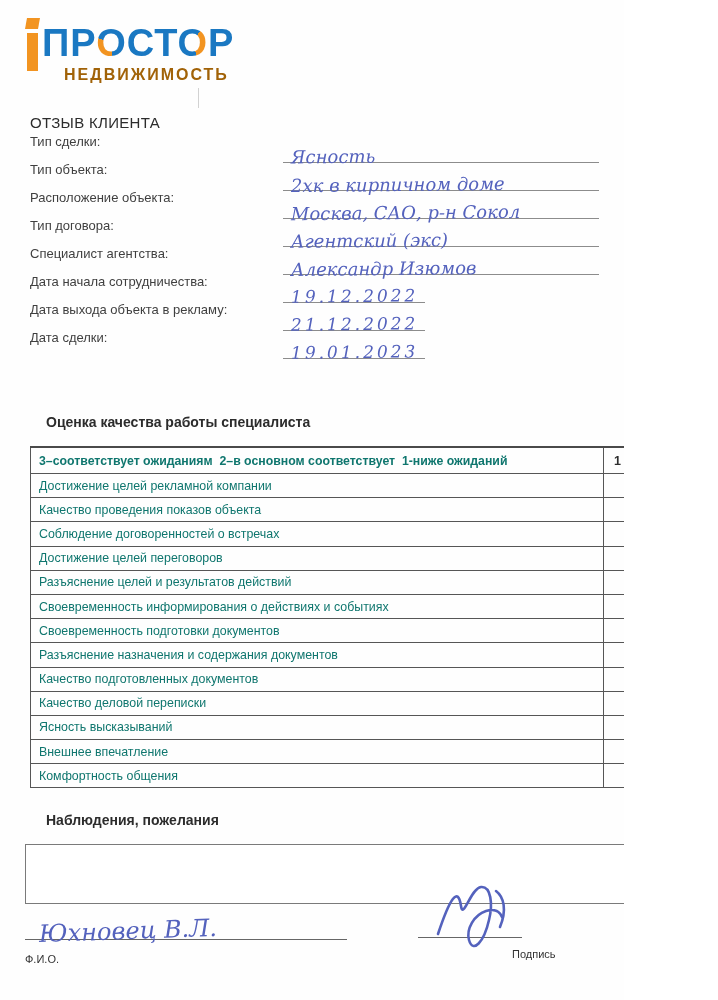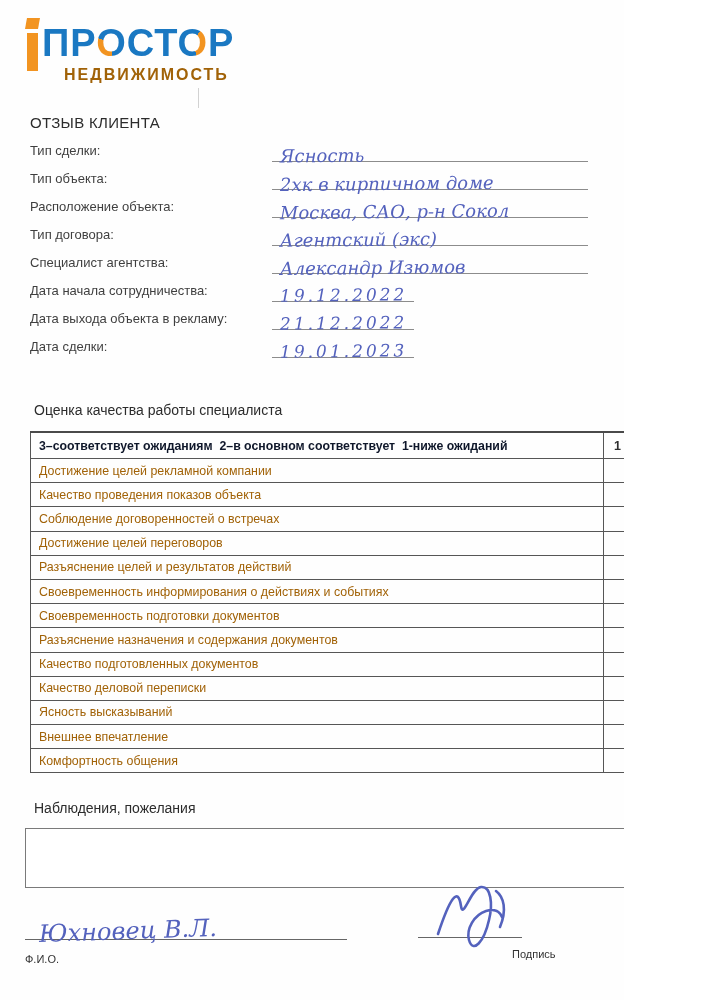--- a/index.html
+++ b/index.html
@@ -20,44 +20,44 @@
   .logo-word { position: absolute; left: 16px; top: 4px; font-weight: bold; font-size: 38px; line-height: 46px; letter-spacing: 1px; color: #1a78c2; white-space: nowrap; }
   .logo-word .l-o1,
   .logo-word .l-o2 { -webkit-background-clip: text; background-clip: text; color: transparent; }
   .logo-word .l-o1 { background-image: conic-gradient(#1a78c2 0deg 180deg, #f29421 180deg 290deg, #1a78c2 290deg 360deg); }
   .logo-word .l-o2 { background-image: conic-gradient(#1a78c2 0deg 30deg, #f29421 30deg 165deg, #1a78c2 165deg 360deg); }
   .logo-sub { position: absolute; left: 38px; top: 50px; font-weight: bold; font-size: 16px; letter-spacing: 2px; color: #a16207; white-space: nowrap; }
   .scan-artifact { position: absolute; left: 198px; top: 88px; width: 1px; height: 20px; background: #d2d2d2; }
 
   
   .doc-title { position: absolute; left: 30px; top: 114px; font-size: 15px; font-weight: normal; color: #2c2c2c; letter-spacing: .3px; }
-  .section-title { font-size: 14px; font-weight: normal; color: #2c2c2c; margin: 4px; }
+  .section-title { font-size: 14px; font-weight: bold; color: #2c2c2c; margin: 16px; }
 
   
   .fields { position: absolute; left: 30px; top: 134px; width: 660px; }
-  .field-row { display: flex; align-items: flex-end; height: 28px; }
+  .field-row { display: flex; align-items: flex-start; height: 28px; gap: 11px; }
   .field-label { width: 242px; font-size: 13px; color: #3f3f3f; padding-bottom: 4px; flex: none; }
   .field-line { position: relative; width: 316px; height: 100%; border-bottom: 1px solid #8c8c8c; flex: none; }
   .date-row .field-line { width: 142px; }
   .hw {
     position: absolute; left: 8px; bottom: -5px;
     font-family: "DejaVu Serif", serif; font-style: italic;
     font-size: 18px; color: #5462bd; white-space: nowrap;
     transform: rotate(-0.6deg);
   }
   .date-row .hw { letter-spacing: 3px; font-size: 17px; bottom: -4px; }
 
   
   .rating { position: absolute; left: 30px; top: 398px; width: 658px; }
   .rating table { border-collapse: collapse; width: 658px; margin-top: 13px; table-layout: fixed; }
   .rating th, .rating td { border: 1px solid #565656; }
   .rating thead th { border-top: 2px solid #4a4a4a; }
-  th.note { text-align: left; font-size: 12.3px; font-weight: bold; color: #0f172a; padding: 4px 8px; white-space: pre; height: 17px; }
+  th.note { text-align: left; font-size: 12.3px; font-weight: bold; color: #0f766e; padding: 4px 8px; white-space: pre; height: 17px; }
   th.col-num { width: 25px; font-size: 12.5px; font-weight: bold; color: #2e2e2e; text-align: center; }
-  td.crit { font-size: 12.4px; color: #a16207; padding: 0 8px; height: 23.2px; vertical-align: middle; }
+  td.crit { font-size: 12.4px; color: #0f766e; padding: 0 8px; height: 23.2px; vertical-align: middle; }
   td.mark-cell { width: 25px; text-align: center; vertical-align: middle; padding: 0; }
   .mark {
     display: inline-block; font-family: "DejaVu Serif", serif; font-style: italic;
     font-size: 15px; font-weight: bold; color: #4b55c2; transform: rotate(5deg);
     line-height: 1;
   }
 
   
   .notes { position: absolute; left: 30px; top: 796px; width: 660px; }
   .notes-box { margin-top: 12px; margin-left: -5px; width: 661px; height: 60px; border: 1px solid #7a7a7a; background: #fff; font-size: 13px; color: #444; padding: 2px 6px; box-sizing: border-box; }

